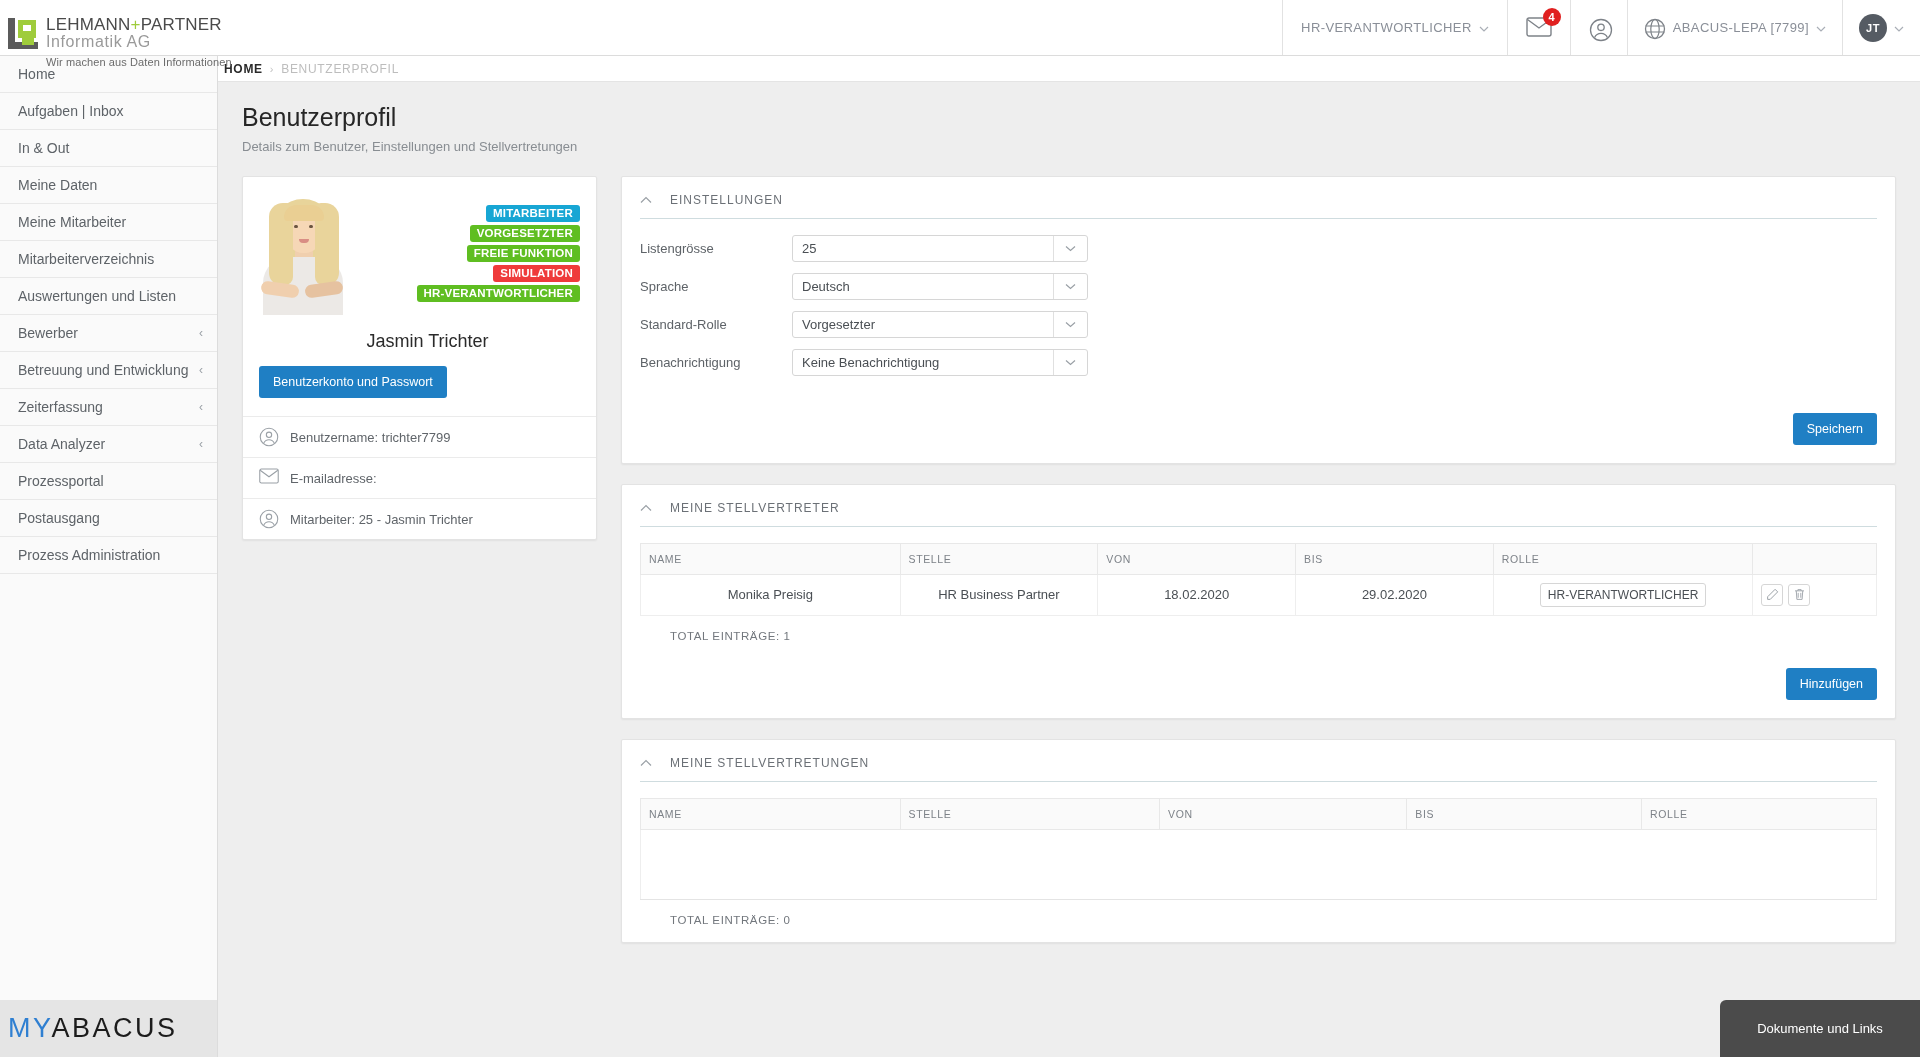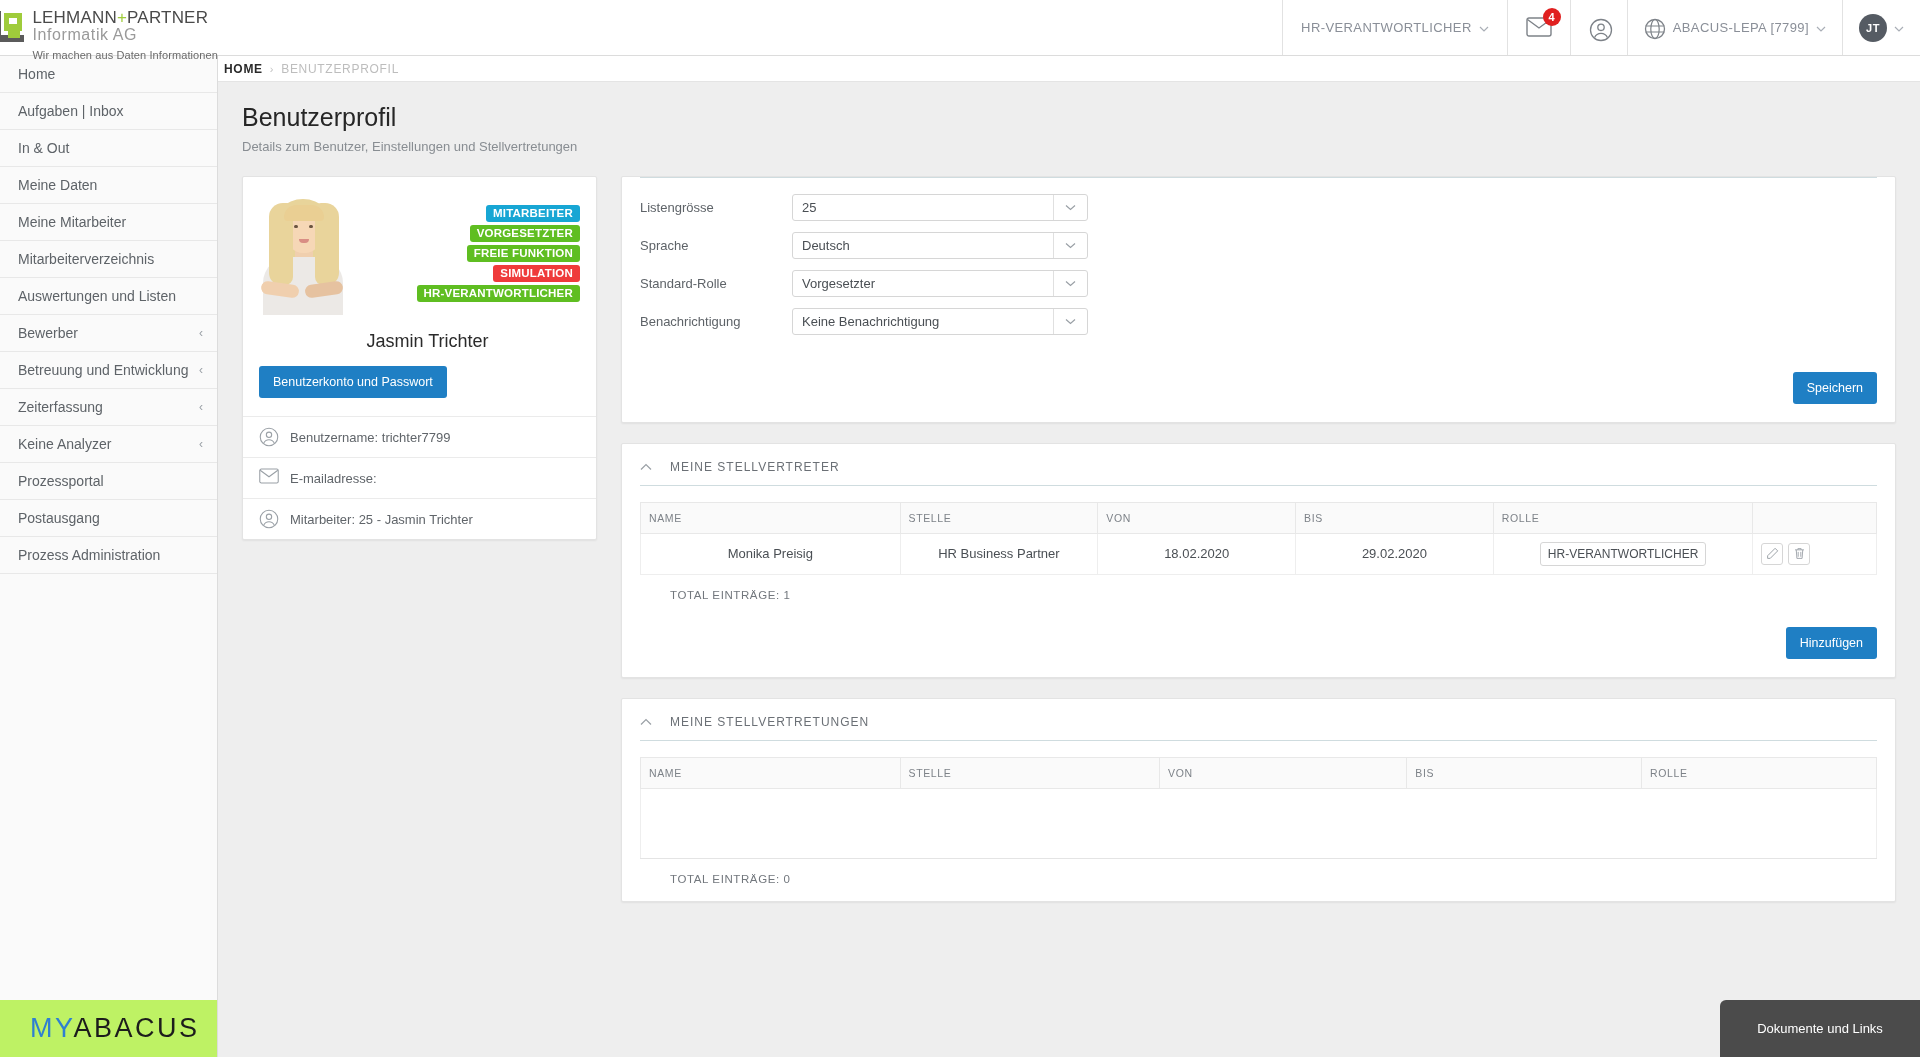--- a/index.html
+++ b/index.html
@@ -13,21 +13,21 @@
   }
   .app { position: relative; width: 1920px; height: 1057px; background:#eeeeee; }
 
   
   .header {
     position: absolute; top:0; left:0; width:1920px; height:56px;
     background:#ffffff; border-bottom:1px solid #dcdcdc;
     display:flex; align-items:stretch; z-index:20;
   }
   .brand {
-    width:218px; padding:9px 0 0 8px; display:flex; align-items:flex-start;justify-content:flex-end;
+    width:218px; padding:16px 0 0 8px; display:flex; align-items:flex-start;
   }
   .brand-logo { width:34px; height:34px; position:relative; flex:0 0 auto; margin-top:2px;}
   .brand-logo .lshape {
     position:absolute; left:0; top:0; width:30px; height:31px;
     border-left:7px solid #5b5b5b; border-bottom:7px solid #5b5b5b;
   }
   .brand-logo .sq-outline {
     position:absolute; left:10px; top:2px; width:18px; height:18px;
     border:5px solid #9fcc3b;
   }
@@ -70,21 +70,21 @@
     background:#fafafa; border-right:1px solid #dcdcdc; overflow:hidden;
   }
   .nav-item {
     height:37px; display:flex; align-items:center; justify-content:space-between;
     padding:0 14px 0 18px; font-size:14px; color:#5e6368;
     border-bottom:1px solid #e8e8e8; cursor:pointer; background:#fafafa;
   }
   .nav-chev { color:#9aa0a6; font-size:12px; }
   .brand-footer {
     position:absolute; bottom:0; left:0; width:218px; height:57px;
-    display:flex; align-items:center; padding-left:30px; background:#bef264;
+    display:flex; align-items:center; padding-left:8px; background:#e5e5e5;
   }
   .myabacus { font-size:27px; letter-spacing:2.5px; color:#1c1c1c; font-weight:500; }
   .myabacus .my { color:#2f7fd1; }
 
   
   .breadcrumb {
     position:absolute; top:56px; left:218px; right:0; height:26px;
     background:#ffffff; border-bottom:1px solid #e4e4e4;
     display:flex; align-items:center; padding-left:6px;
     font-size:12px; letter-spacing:.7px; z-index:10;
@@ -308,21 +308,21 @@
         </div>
         <div class="nav-item">
           <span>Betreuung und Entwicklung</span>
           <span class="nav-chev">‹</span>
         </div>
         <div class="nav-item">
           <span>Zeiterfassung</span>
           <span class="nav-chev">‹</span>
         </div>
         <div class="nav-item">
-          <span>Keine Analyzer</span>
+          <span>Data Analyzer</span>
           <span class="nav-chev">‹</span>
         </div>
         <div class="nav-item">
           <span>Prozessportal</span>
         </div>
         <div class="nav-item">
           <span>Postausgang</span>
         </div>
         <div class="nav-item">
           <span>Prozess Administration</span>
@@ -404,20 +404,28 @@
                 </svg>
               </span>
               <span>Mitarbeiter: 25 - Jasmin Trichter</span>
             </div>
           </div>
       </div>
 
       <div class="right-col">
 
         <div class="panel">
+          <div class="panel-head">
+            <span class="panel-chev">
+              <svg width="12" height="8" viewBox="0 0 12 8">
+                  <path d="M1 6.5L6 1.5l5 5" fill="none" stroke="#9aa0a6" stroke-width="1.2"></path>
+                </svg>
+            </span>
+            <span class="panel-title">EINSTELLUNGEN</span>
+          </div>
           <div class="panel-rule"></div>
           <div class="panel-body" id="settings-fields">
               <div class="form-row">
                 <div class="form-label">Listengrösse</div>
                 <div class="select">
                   <div class="val">25</div>
                   <div class="arrow">
                     <svg width="11" height="7" viewBox="0 0 11 7">
                       <path d="M1 1.5l4.5 4 4.5-4" fill="none" stroke="#9aa0a6" stroke-width="1.2"></path>
                     </svg>

